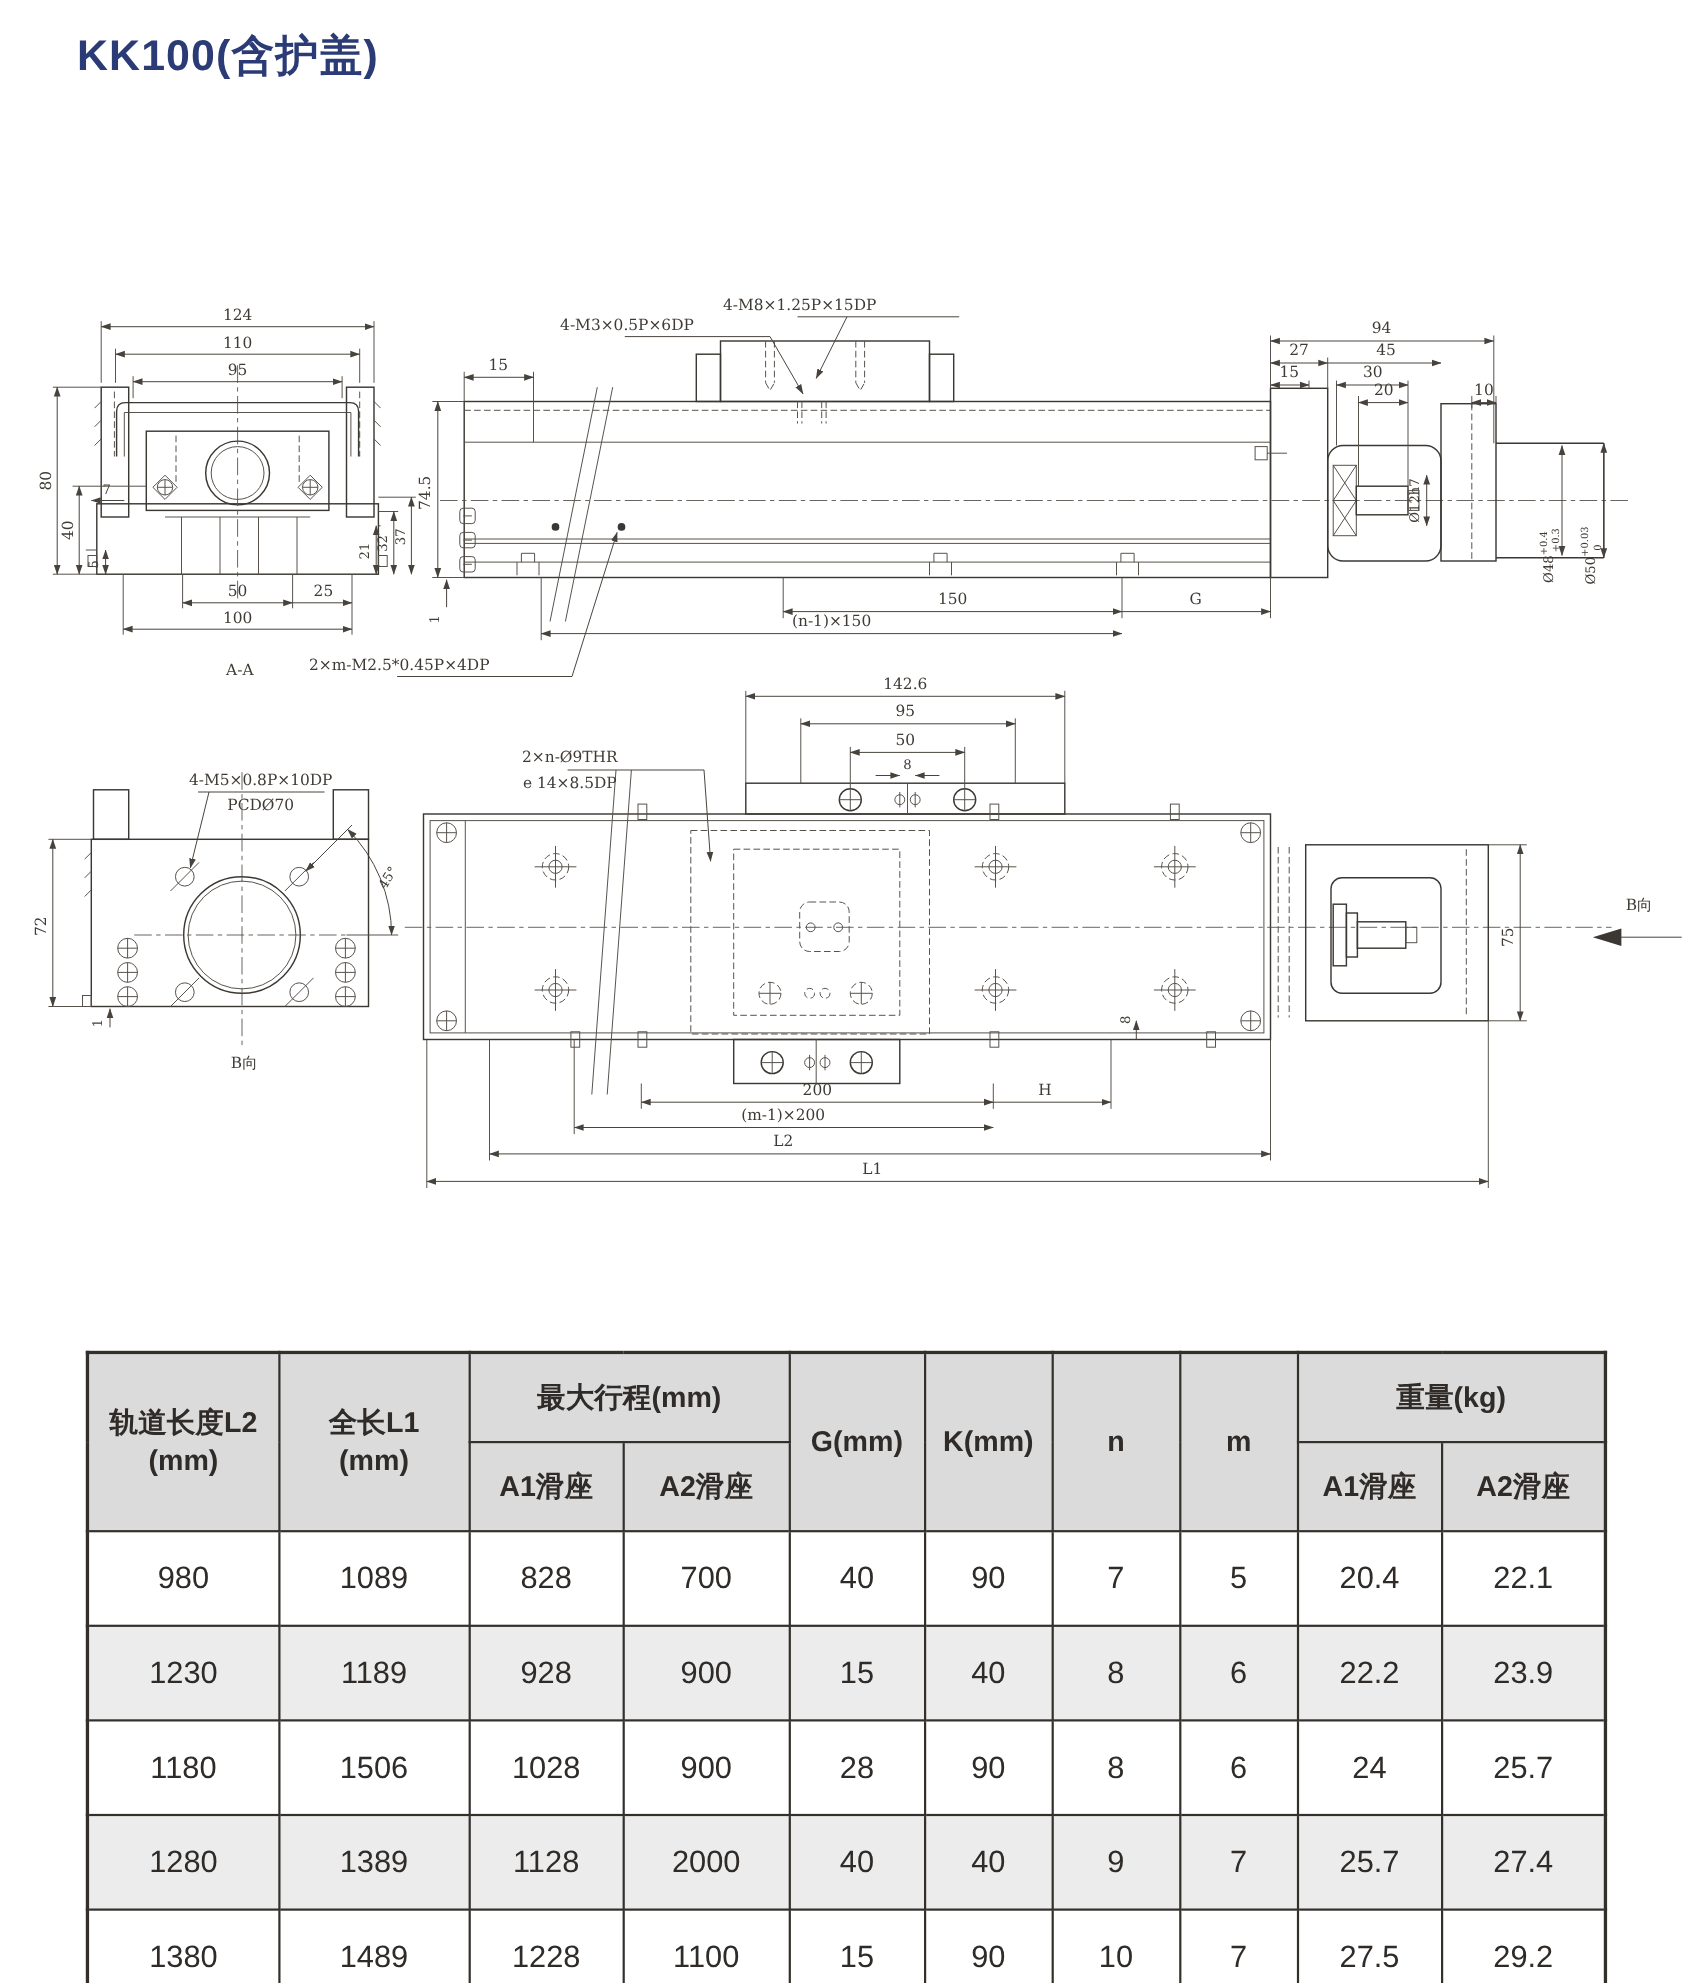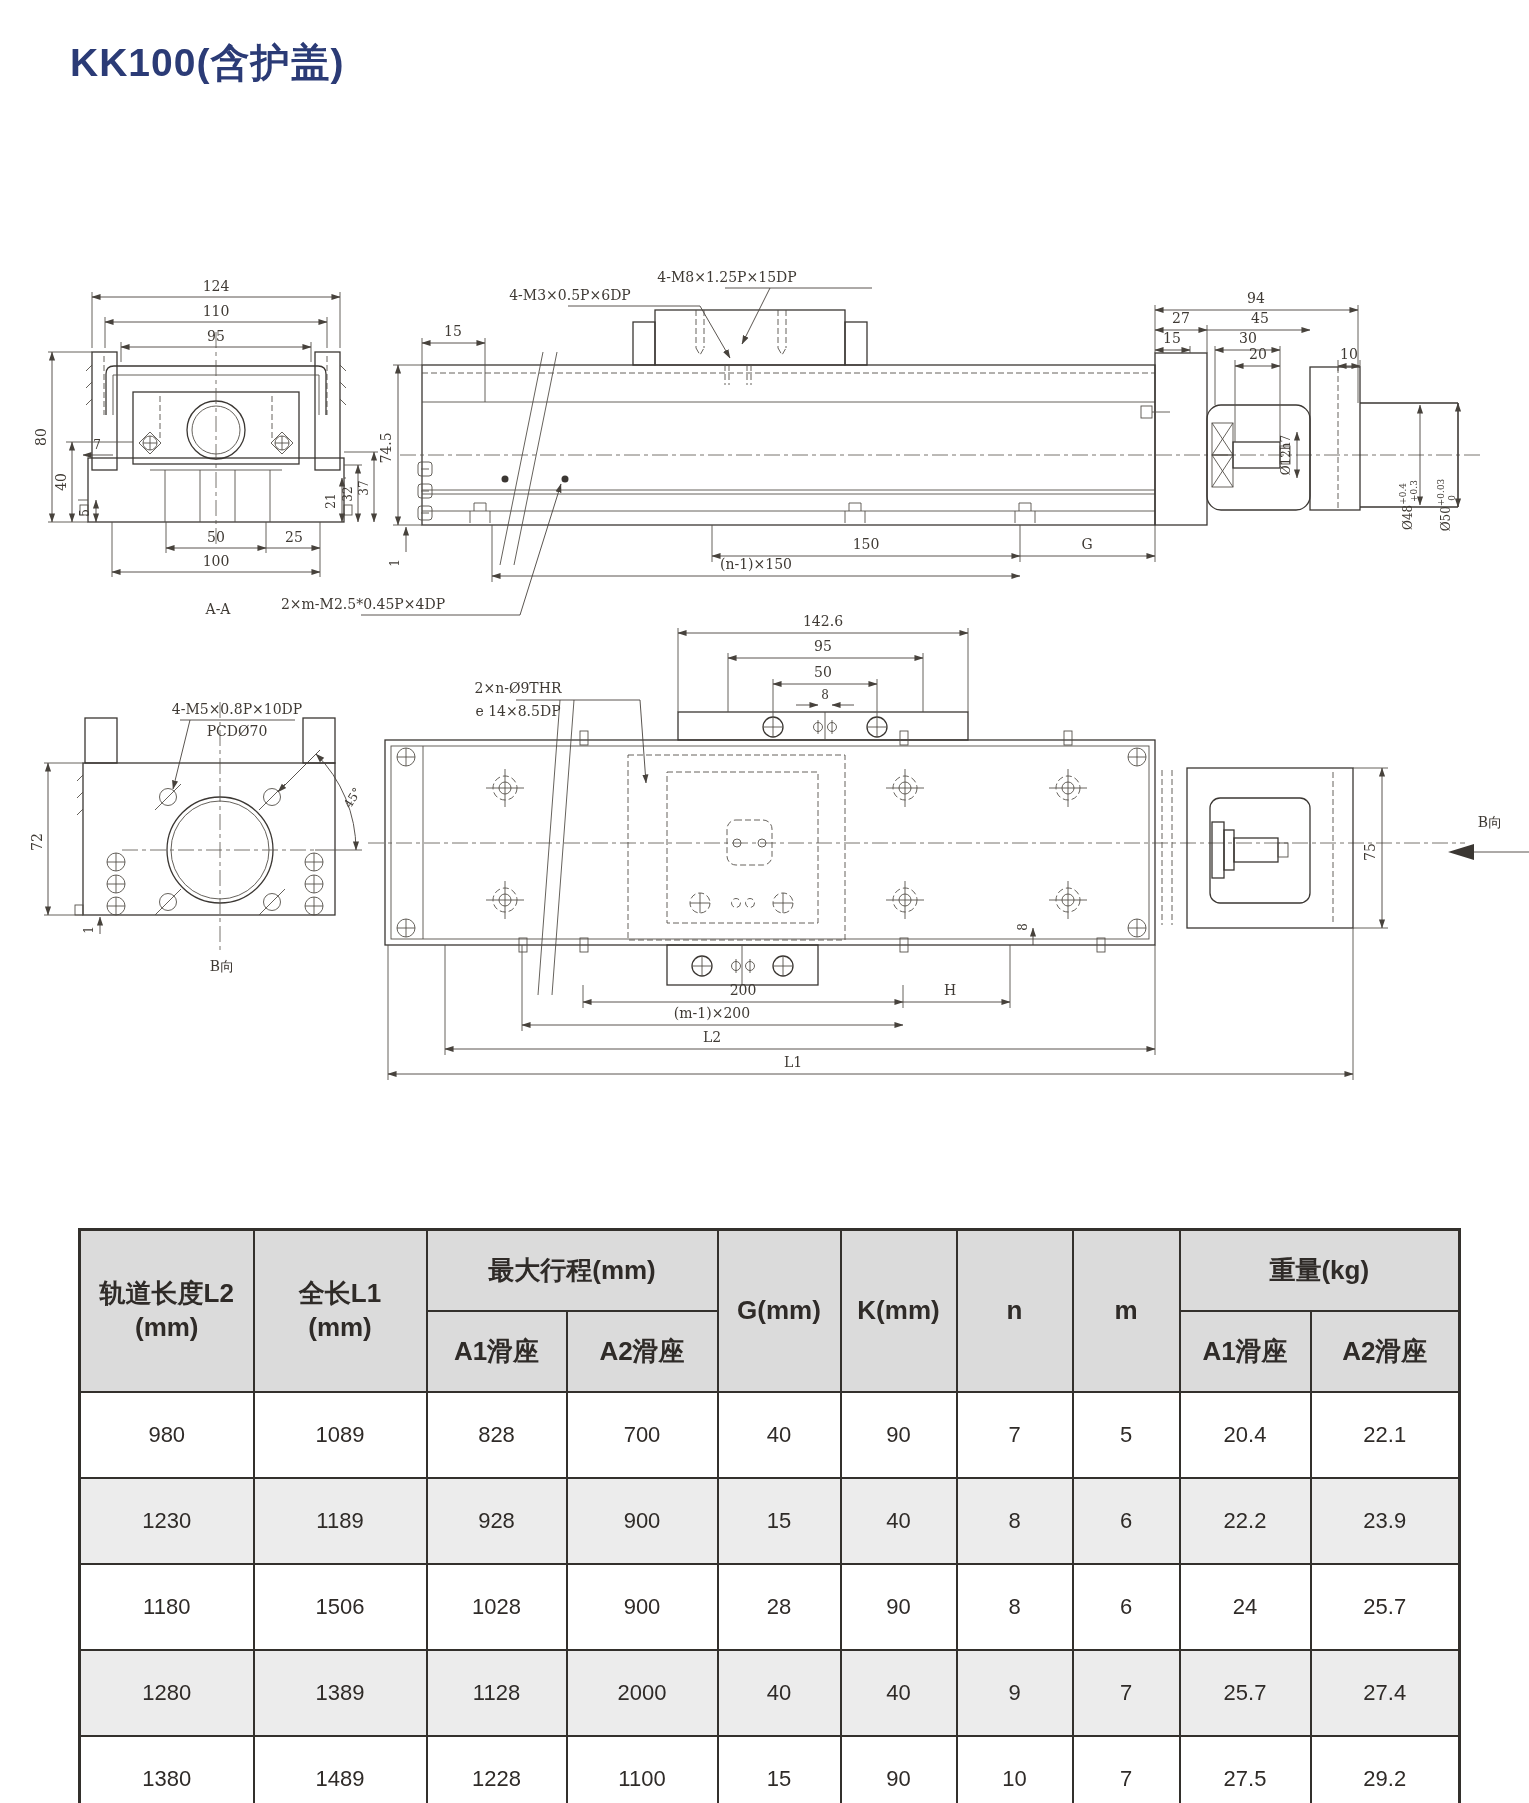--- a/index.html
+++ b/index.html
@@ -1,39 +1,39 @@
 <!DOCTYPE html>
 <html><head>
 <meta charset="utf-8">
 <style>
   html,body{margin:0;padding:0;background:#ffffff;}
   #page{position:relative;width:1529px;height:1803px;background:#ffffff;overflow:hidden;
         font-family:"Liberation Sans", sans-serif;}
-  #title{position:absolute;left:70px;top:36px;font-size:39px;font-weight:bold;
+  #title{position:absolute;left:70px;top:24px;font-size:39px;font-weight:bold;
          color:#2b3b76;letter-spacing:1px;}
   
   #drawing{position:absolute;left:0;top:0;}
   .ln{stroke:#3b3733;stroke-width:1.3;fill:none;stroke-linejoin:miter;}
   .lt{stroke:#55504a;stroke-width:0.9;fill:none;}
   .dash{stroke-dasharray:6 3;}
   .cl{stroke:#55504a;stroke-width:0.8;fill:none;stroke-dasharray:16 4 4 4;}
   .dl{stroke:#47423c;stroke-width:0.9;fill:none;}
   .dim{font-family:"DejaVu Serif", serif;font-size:14px;fill:#3f3a34;text-anchor:middle;}
   .dim-s{font-size:12px;}
   .tol{font-size:9px;}
   .lbl{font-family:"DejaVu Serif", serif;font-size:14px;fill:#3f3a34;text-anchor:middle;}
   
   #spec{position:absolute;left:78px;top:1228px;}
   table{border-collapse:collapse;table-layout:fixed;width:1380px;background:#fff;}
   table,th,td{border:2px solid #33302c;}
   table{border-width:3px;}
   th{background:#dbdbdb;font-size:26px;font-weight:bold;color:#2f2b28;
      white-space:pre-line;line-height:1.3;}
   .h1 th,.h2 th{height:77px;}
-  td{height:82px;text-align:center;font-size:22px;color:#2f2b28;font-weight:normal;}
+  td{height:82px;text-align:center;font-size:28px;color:#2f2b28;font-weight:normal;}
   tbody tr:nth-child(even){background:#ececec;}
 </style>
 </head>
 <body>
 
 <div id="page">
 
   <div id="title">KK100(含护盖)</div>
 
   <svg id="drawing" width="1529" height="1110" viewBox="0 0 1529 1110">

